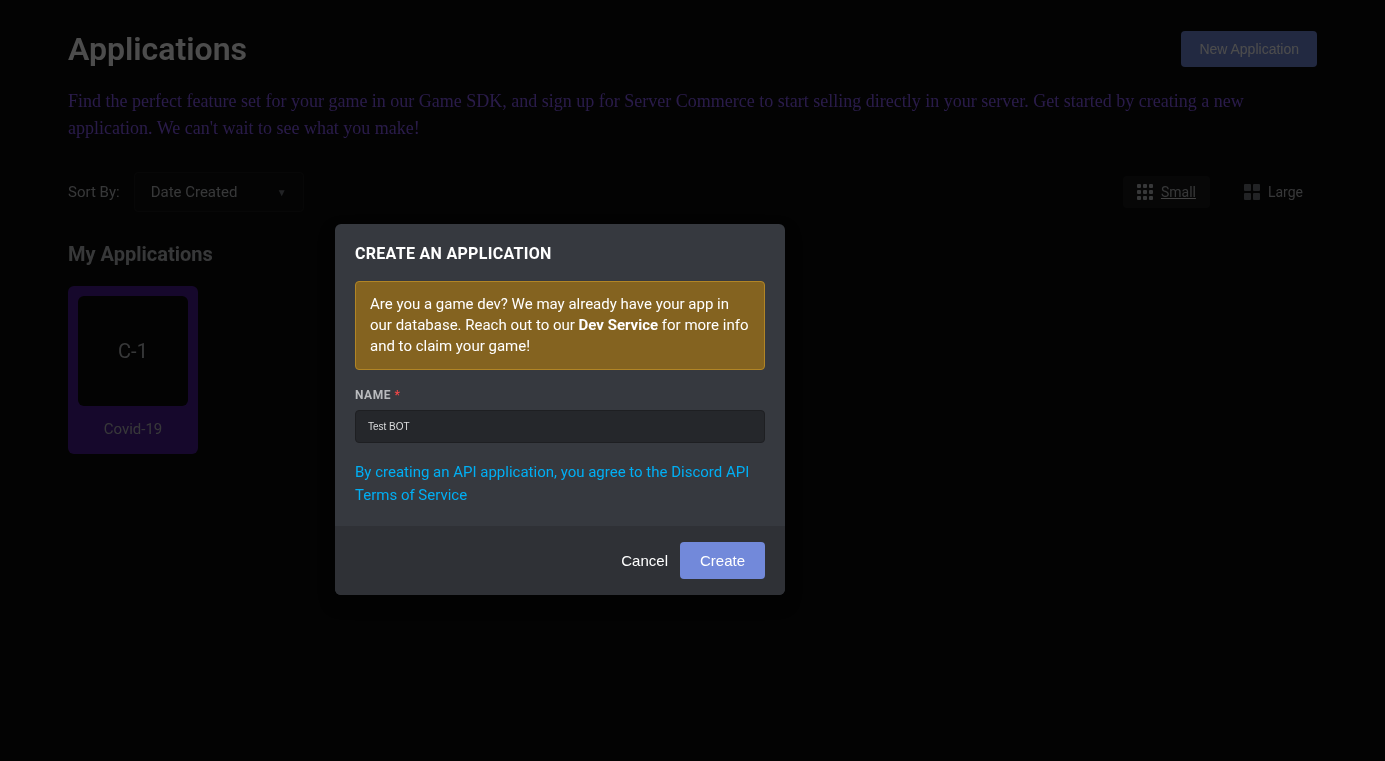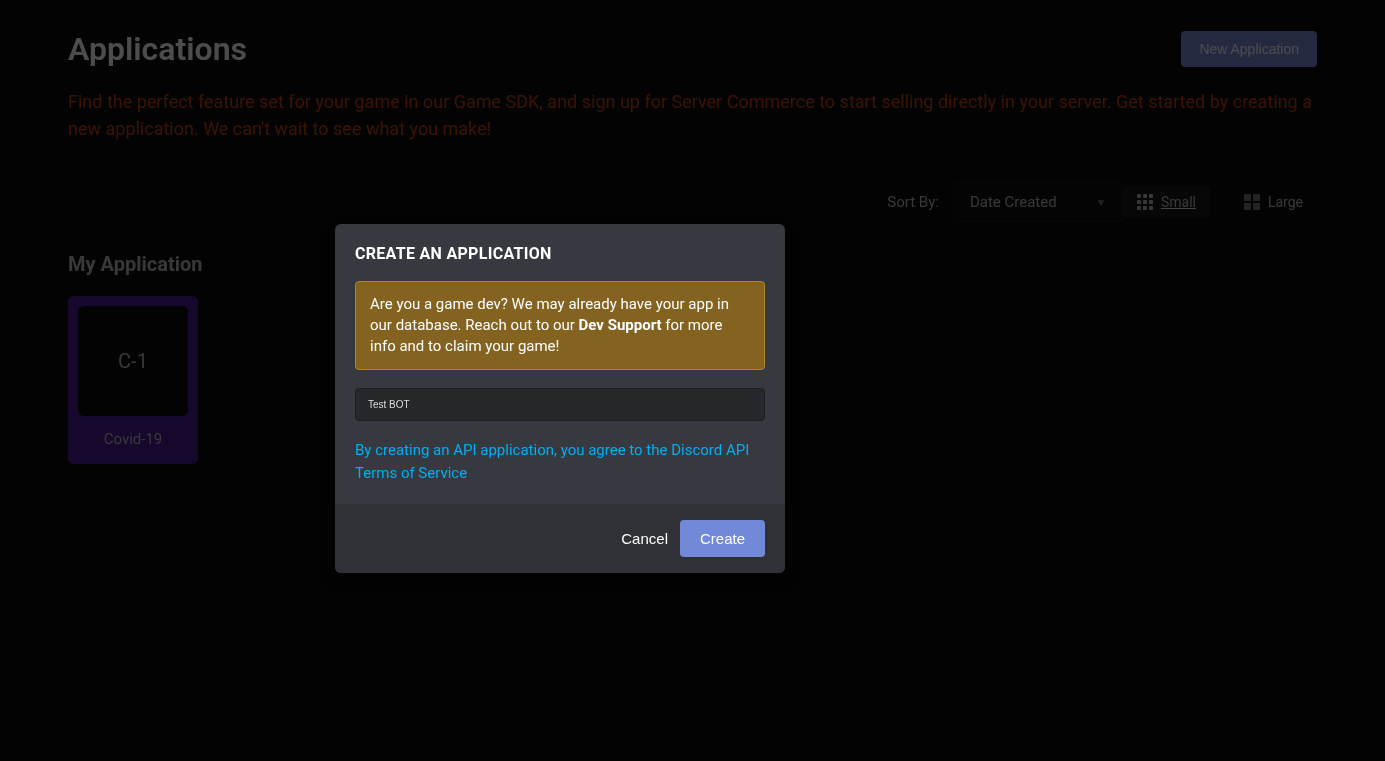--- a/index.html
+++ b/index.html
@@ -34,27 +34,28 @@
       background: #7289da;
       color: #ffffff;
       border: none;
       padding: 10px 18px;
       border-radius: 4px;
       font-size: 14px;
       cursor: pointer;
     }
     .page-desc {
       font-size: 18px;
-      color: #c2410c;
+      color: #8b5cf6;
       line-height: 1.5;
-      margin-bottom: 40px;
+      margin-bottom: 30px;
+      font-family: Liberation Serif, serif;
     }
     .controls-row {
       display: flex;
-      justify-content: flex-end;
+      justify-content: space-between;
       align-items: center;
       margin-bottom: 30px;
     }
     .sort-group {
       display: flex;
       align-items: center;
       gap: 14px;
     }
     .sort-label {
       color: #b9bbbe;
@@ -279,35 +280,39 @@
           <span></span>
             <span></span>
             <span></span>
             <span></span>
         </span>
         <span class="view-label">Large</span>
       </div>
     </div>
   </div>
 
-  <h2 class="section-title">My Application</h2>
+  <h2 class="section-title">My Applications</h2>
 
   <div class="app-card">
     <div class="app-icon">C-1</div>
     <div class="app-name">Covid-19</div>
   </div>
 </div>
 
 <div class="overlay"></div>
 
 <div class="modal">
   <div class="modal-body">
     <div class="modal-title">CREATE AN APPLICATION</div>
     <div class="banner">
-      <span>Are you a game dev? We may already have your app in our database. Reach out to our </span><span class="bold">Dev Support</span><span> for more info and to claim your game!</span>
+      <span>Are you a game dev? We may already have your app in our database. Reach out to our </span><span class="bold">Dev Service</span><span> for more info and to claim your game!</span>
+    </div>
+    <div class="field-label">
+      <span>NAME</span>
+      <span class="required">*</span>
     </div>
     <input class="name-input" type="text" value="Test BOT" style="">
     <div class="tos-link">By creating an API application, you agree to the Discord API Terms of Service</div>
   </div>
   <div class="modal-footer">
     <button class="cancel-btn">Cancel</button>
     <button class="create-btn">Create</button>
   </div>
 </div>
 

